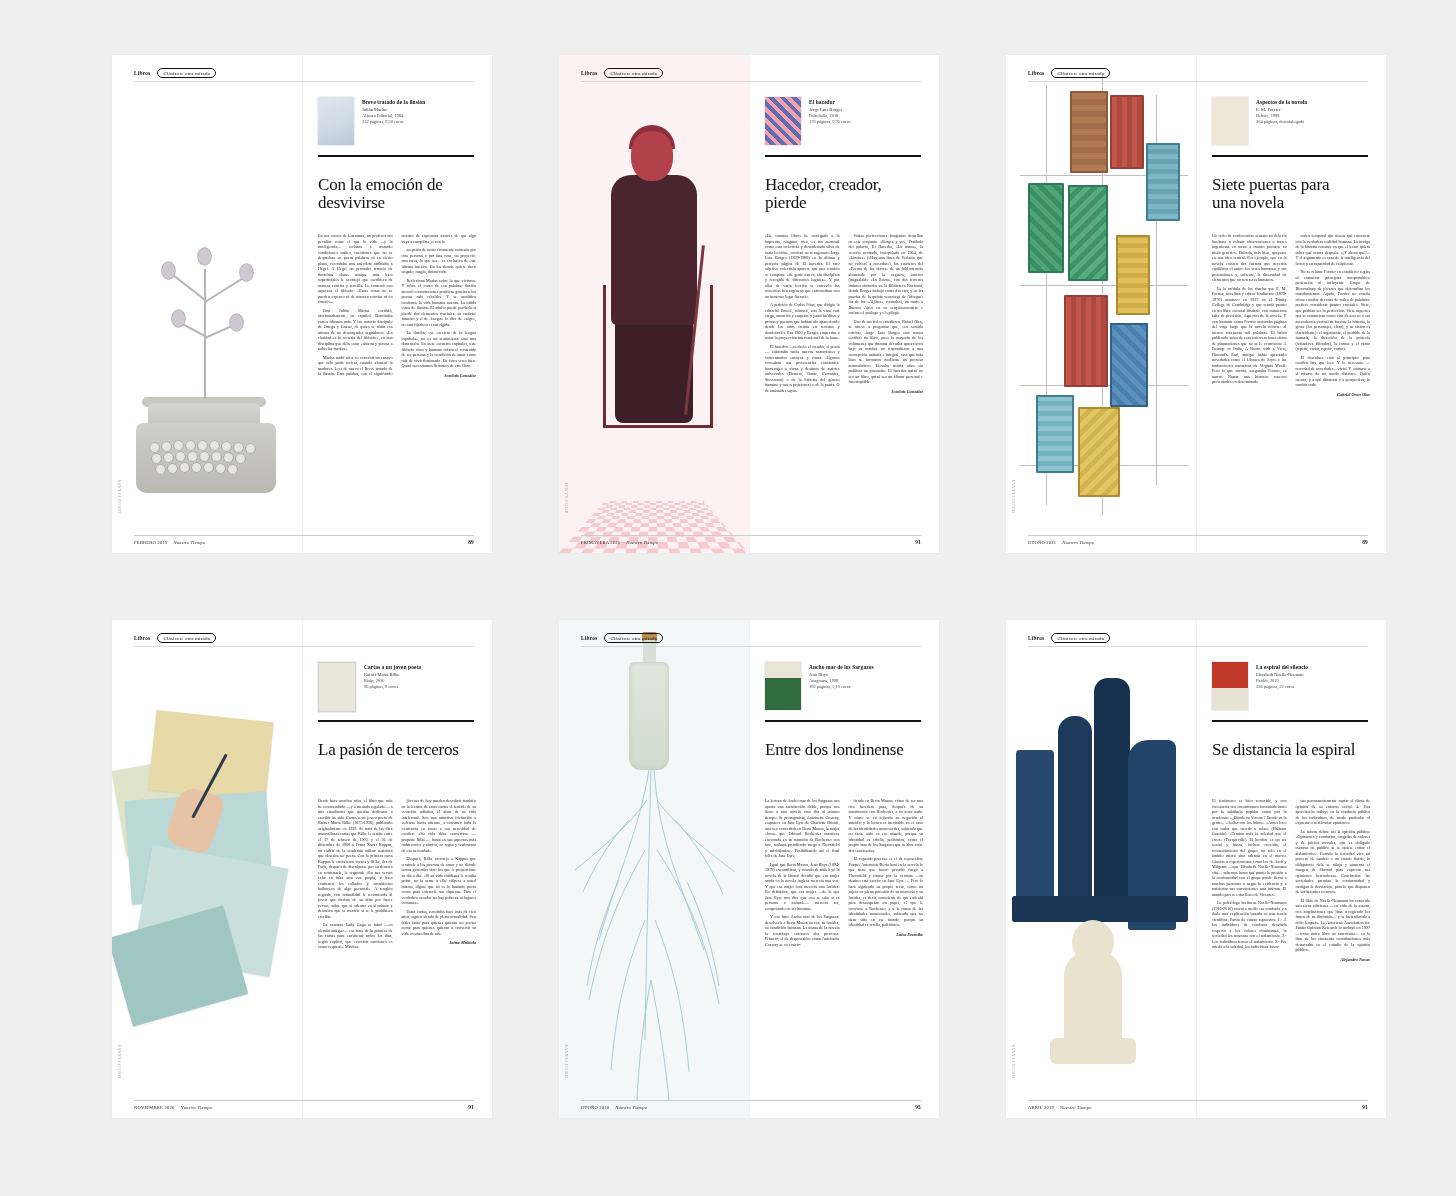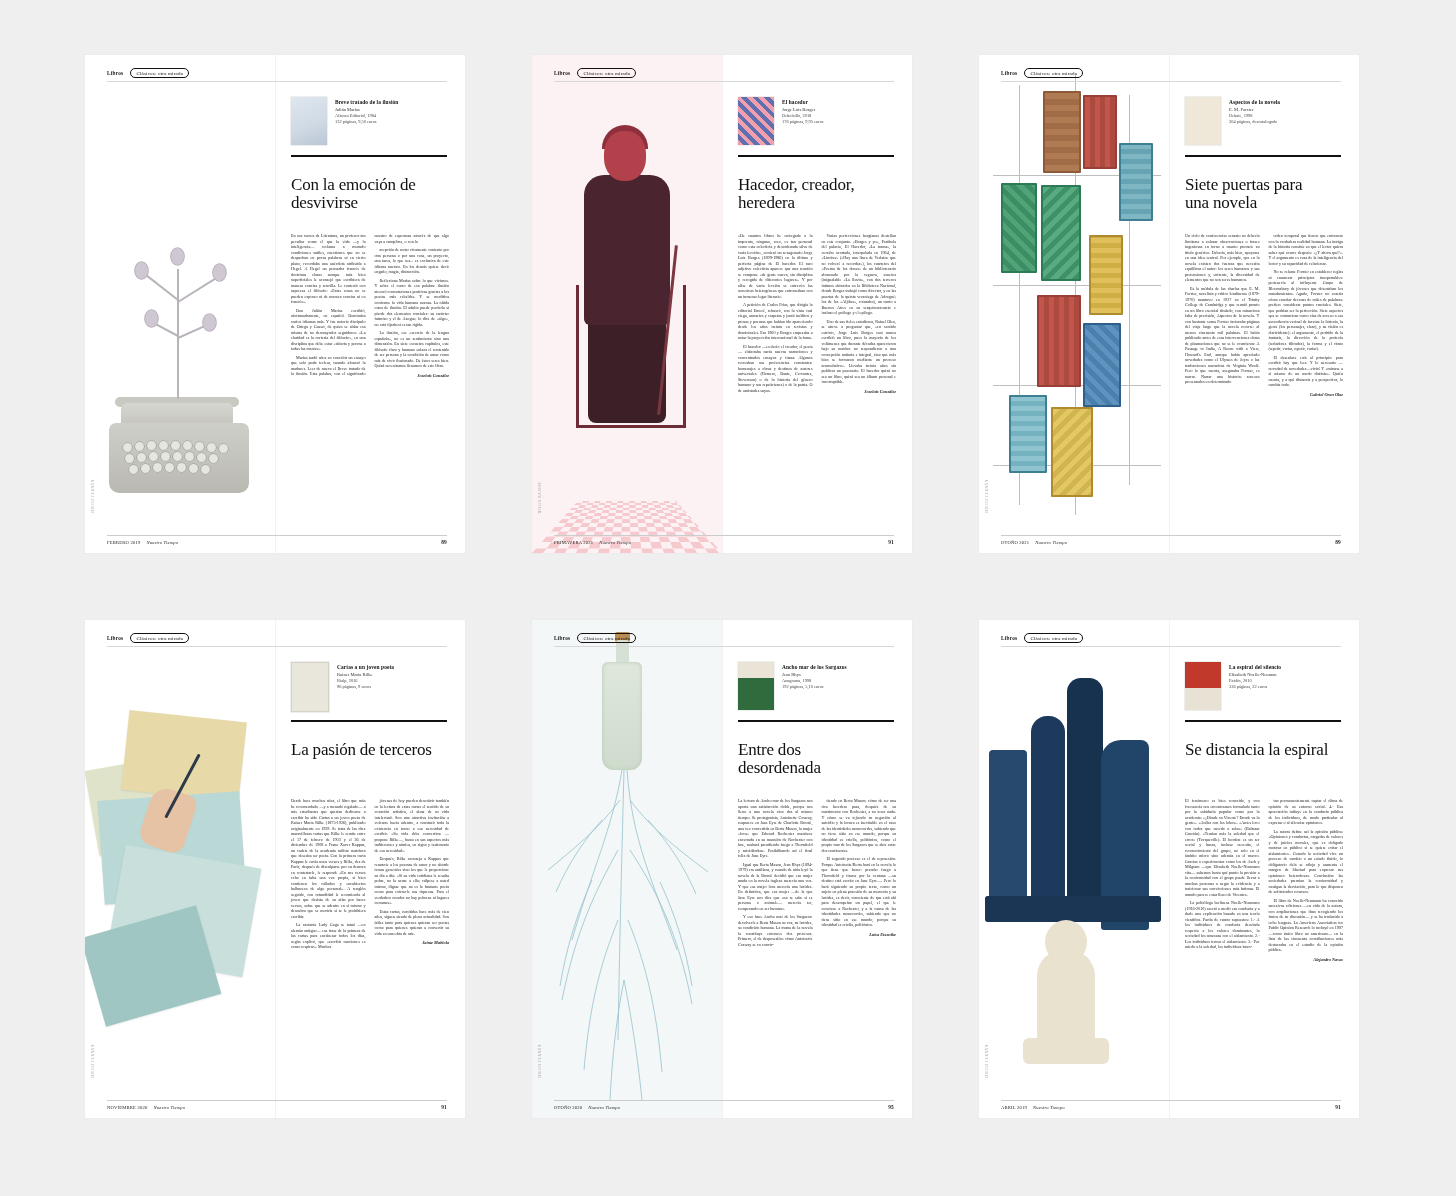--- a/index.html
+++ b/index.html
@@ -8,21 +8,21 @@
     background:#efeff0;
     font-family:"Liberation Serif", serif;
     overflow:hidden;
   }
   .grid{
     display:grid;
     grid-template-columns:repeat(3, 444px);
     grid-template-rows:repeat(2, 510px);
     column-gap:3px;
     row-gap:55px;
-    padding:55px 10px 0 85px;
+    padding:55px 10px 0 112px;
     box-sizing:border-box;
   }
   .spread{
     position:relative;
     background:#ffffff;
     width:380px;
     height:498px;
     box-shadow:0 0 0 1px #ececec;
     overflow:hidden;
     box-sizing:border-box;
@@ -260,21 +260,21 @@
                #f2a0ad;">
         </div>
         <div class="bookmeta">
           <div class="bt">El hacedor</div>
           <div class="ba">Jorge Luis Borges</div>
           <div class="bp">Debolsillo, 2018</div>
           <div class="bx">176 páginas, 9,95 euros</div>
         </div>
       </div>
       <div class="headrule"></div>
-      <h1 class="title">Hacedor, creador, heredera</h1>
+      <h1 class="title">Hacedor, creador, pierde</h1>
       <div class="cols">
         <p>«De cuantos libros he entregado a la imprenta, ninguno, creo, es tan personal como esta colecticia y desordenada silva de varia lección», confesó un sexagenario Jorge Luis Borges (1899-1986) en la última y perfecta página de El hacedor. El raro adjetivo colecticia aparece que una reunión se compone «de gente nueva, sin disciplina y recogida de diferentes lugares». Y por allse de varia lección se entrevén las sucesivas heterogéneas que entroncaban con un inmenso legar literario.</p>
         <p>A petición de Carlos Frías, que dirigía la editorial Emecé, rebuscó, con la vista casi ciega, armarios y carpetas y juntó inéditos y prosas y poemas que habían ido apareciendo desde los años treinta en revistas y dominicales. Era 1960 y Borges empezaba a notar la proyección internacional de la fama.</p>
         <p>El hacedor —es decir: el creador, el poeta— elaboraba nacía nuevas narraciones y concentrados ensayos y rimas. Algunos recreaban sus preferencias constantes: homenajes a obras y destinos de autores universales (Homero, Dante, Cervantes, Stevenson) o de la historia del género humano y sus repeticiones) o de la patria. O de amistades suyas.</p>
         <p>Varias perfecciones borgianas destellan en este conjunto. «Borges y yo», Parábola del palacio, El Hacedor, «La trama», la versión acortada, interpolada en 1964, de «Límites» («Hay una línea de Verlaine que no volveré a recordar»), los cuartetos del «Poema de los dones» de un bibliotecario alcanzado por la ceguera, sonetos (inigualable «La lluvia», con dos terceros íntimos ubicados en la Biblioteca Nacional, donde Borges trabajó como director, y en las puertas de la quinta veraniega de Adrogué; los de los «Aljibes», rotundos), un canto a Buenos Aires en su sesquicentenario e incluso el prólogo y el epílogo.</p>
         <p>Uno de sus fieles estudiosos, Rafael Olea, se atreve a preguntar que, «en sentido estricto, Jorge Luis Borges casi nunca escribió un libro, pues la mayoría de los volúmenes que durante décadas aparecieron bajo su nombre no respondieron a una concepción unitaria e integral, sino que más bien se formaron mediante un proceso acumulativo». Llevaba treinta años sin publicar un poemario. El hacedor quizá no sea un libro, quizá sea un álbum personal e incorruptible.</p>
         <div class="sig">Joseluis González</div>
       </div>
     </div>
     <div class="footline"></div>
@@ -432,21 +432,21 @@
         <div class="cover" style="background:linear-gradient(#e9e4d6 0 34%, #2f6b3d 34% 100%);">
         </div>
         <div class="bookmeta">
           <div class="bt">Ancho mar de los Sargazos</div>
           <div class="ba">Jean Rhys</div>
           <div class="bp">Anagrama, 1998</div>
           <div class="bx">192 páginas, 5,10 euros</div>
         </div>
       </div>
       <div class="headrule"></div>
-      <h1 class="title">Entre dos desordenada</h1>
+      <h1 class="title">Entre dos londinense</h1>
       <div class="cols">
         <p>La lectura de Ancho mar de los Sargazos nos aporta una satisfacción doble, porque nos lleno a una novela sino dos al mismo tiempo. Se protagonista, Antoinette Cosway, reaparece en Jane Eyre de Charlotte Brontë, una vez convertida en Berta Mason, la mujer «loca» que Edward Rochester mantiene encerrada en su mansión de Rochester con lme, acabará prendiendo fuego a Thornfield y suicidándose. Posibilitando así el final feliz de Jane Eyre.</p>
         <p>Igual que Berta Mason, Jean Rhys (1894-1979) era antillana, y cuando de niña leyó la novela de la Brontë decidió que esa mujer muda en la novela inglesa merecía una voz. Y que esa mujer loca merecía una lucidez. En definitiva, que esa mujer —de la que Jane Eyre nos dice que «no se sabe si es persona o animal»— merecía ser, recuperando en ser humano.</p>
         <p>Y eso hace Ancho mar de los Sargazos: devolverle a Berta Mason su voz, su lucidez, su condición humana. La trama de la novela la constituye entonces dos procesos. Primero, el de desposesión: cómo Antoinette Cosway se va convir-</p>
         <p>tiendo en Berta Mason; cómo de ser una rica heredera pasa, después de su matrimonio con Rochester, a no tener nada. Y cómo se va tejiendo su negación al suicidio y la locura es inevitable en el caso de las identidades monocordes, sabiendo que no tiene sitio en ese mundo, porque su identidad es criolla, polifónica, como el propio mar de los Sargazos que se abre entre dos continentes.</p>
         <p>El segundo proceso es el de reposesión. Porque Antoinette/Berta hará en la novela lo que tiene que hacer: prender fuego a Thornfield y tirarse por la ventana —su destino está escrito en Jane Eyre—. Pero lo hará siguiendo su propio texto, como un sujeto en plena posesión de su memoria y su lucidez, es decir, consciente de que está ahí para desempeñar un papel, el que le conviene a Rochester, y a la causa de las identidades monocordes, sabiendo que no tiene sitio en ese mundo, porque su identidad es criolla, polifónica.</p>
         <div class="sig">Luisa Etxenike</div>
       </div>
     </div>
     <div class="footline"></div>

